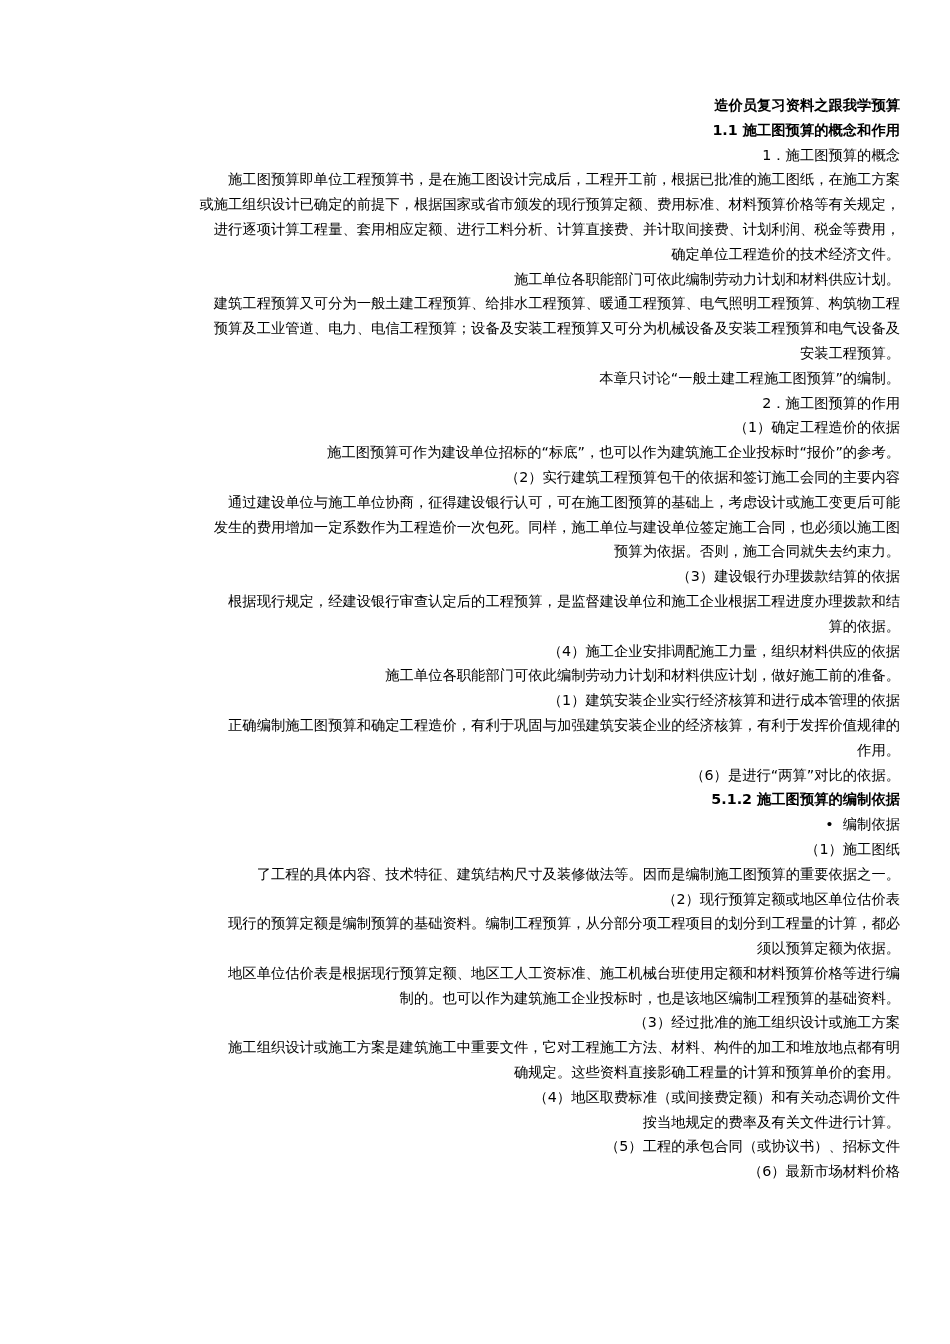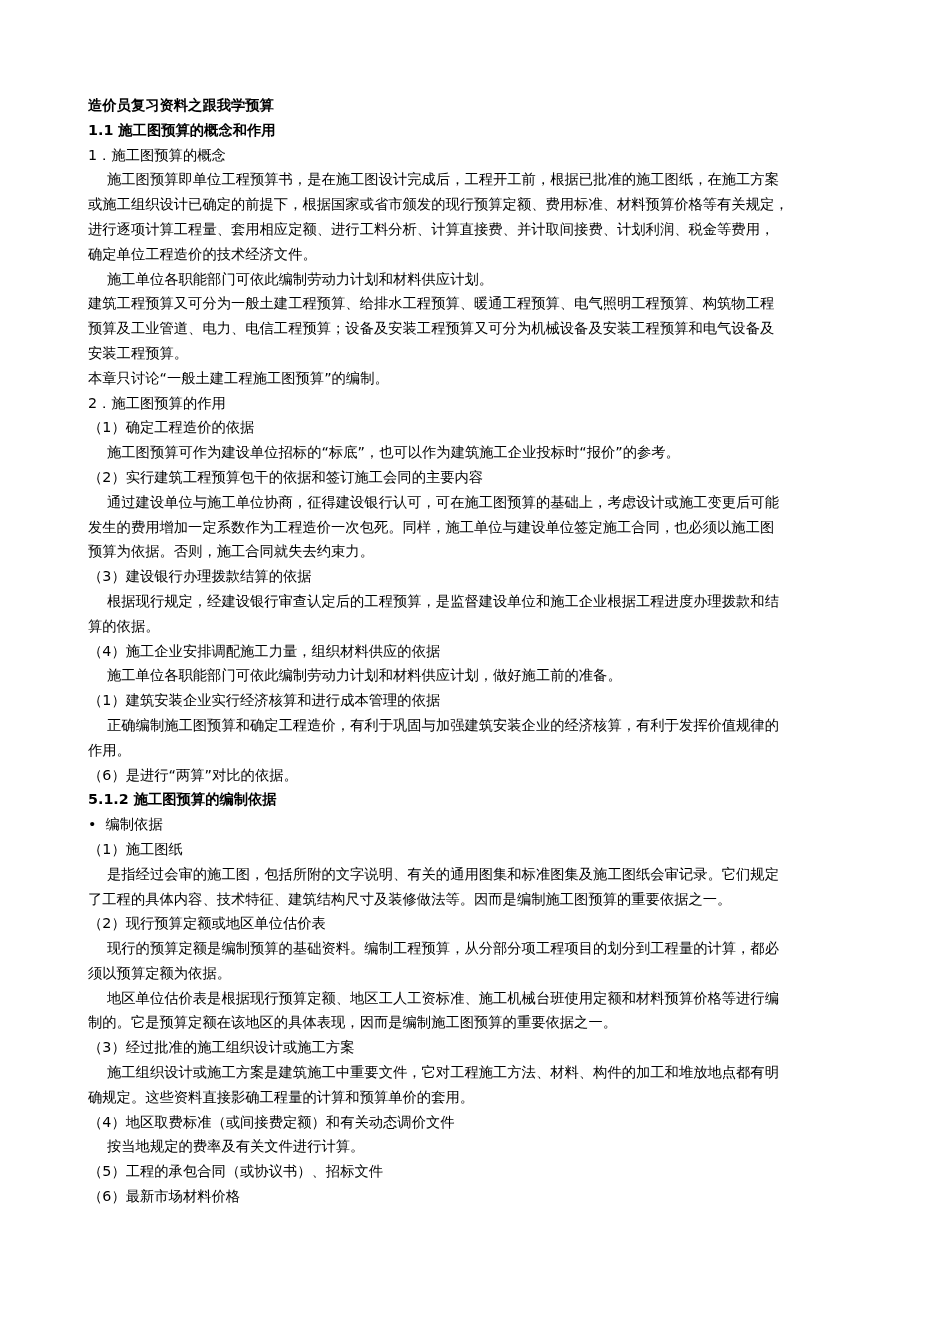--- a/index.html
+++ b/index.html
@@ -7,21 +7,21 @@
     .page {
       position: absolute;
       left: 88px;
       top: 93px;
       width: 812px;
       font-family: "DejaVu Sans", "Liberation Sans", sans-serif;
       font-size: 14.3px;
       line-height: 24.8px;
       color: #000;
     }
-    .line { white-space: pre; display: block; height: 24.8px; overflow: visible; }
+    .line { white-space: pre; display: block; height: 24.8px; overflow: visible; text-align: right; }
     .bold { font-weight: bold; }
     .indent { padding-left: 19px; }
     .indent2 { padding-left: 30px; }
   </style>
 </head>
 <body>
 
 <div class="page">
   <span class="line bold">造价员复习资料之跟我学预算</span>
   <span class="line bold">1.1 施工图预算的概念和作用</span>
@@ -49,27 +49,26 @@
   <span class="line">（4）施工企业安排调配施工力量，组织材料供应的依据</span>
   <span class="line indent">施工单位各职能部门可依此编制劳动力计划和材料供应计划，做好施工前的准备。</span>
   <span class="line">（1）建筑安装企业实行经济核算和进行成本管理的依据</span>
   <span class="line indent">正确编制施工图预算和确定工程造价，有利于巩固与加强建筑安装企业的经济核算，有利于发挥价值规律的</span>
   <span class="line">作用。</span>
   <span class="line">（6）是进行“两算”对比的依据。</span>
 
   <span class="line bold">5.1.2 施工图预算的编制依据</span>
   <span class="line">•  编制依据</span>
   <span class="line">（1）施工图纸</span>
-  <span class="line indent">是指经过会审的施工图，包括所附的文字说明、有关的通用图集和标准图集及施工图纸会审记录。它们规定</span>
   <span class="line">了工程的具体内容、技术特征、建筑结构尺寸及装修做法等。因而是编制施工图预算的重要依据之一。</span>
   <span class="line">（2）现行预算定额或地区单位估价表</span>
   <span class="line indent">现行的预算定额是编制预算的基础资料。编制工程预算，从分部分项工程项目的划分到工程量的计算，都必</span>
   <span class="line">须以预算定额为依据。</span>
   <span class="line indent">地区单位估价表是根据现行预算定额、地区工人工资标准、施工机械台班使用定额和材料预算价格等进行编</span>
-  <span class="line">制的。它是预算定额在该地区的具体表现，因而是编制施工图预算的重要依据之一。</span>
+  <span class="line">制的。也可以作为建筑施工企业投标时，也是该地区编制工程预算的基础资料。</span>
   <span class="line">（3）经过批准的施工组织设计或施工方案</span>
   <span class="line indent">施工组织设计或施工方案是建筑施工中重要文件，它对工程施工方法、材料、构件的加工和堆放地点都有明</span>
   <span class="line">确规定。这些资料直接影确工程量的计算和预算单价的套用。</span>
   <span class="line">（4）地区取费标准（或间接费定额）和有关动态调价文件</span>
   <span class="line indent">按当地规定的费率及有关文件进行计算。</span>
   <span class="line">（5）工程的承包合同（或协议书）、招标文件</span>
   <span class="line">（6）最新市场材料价格</span>
 </div>
 
 </body></html>

